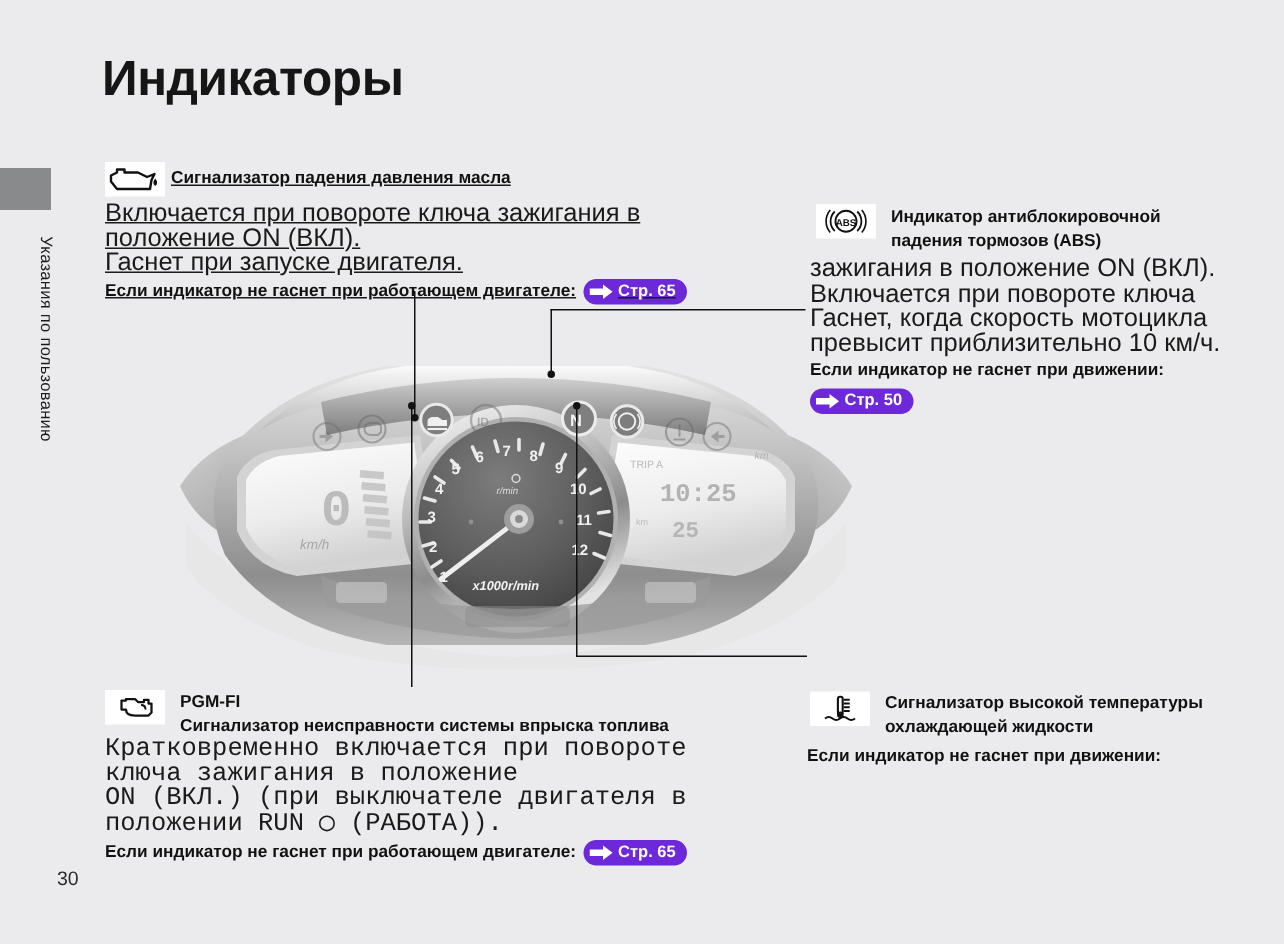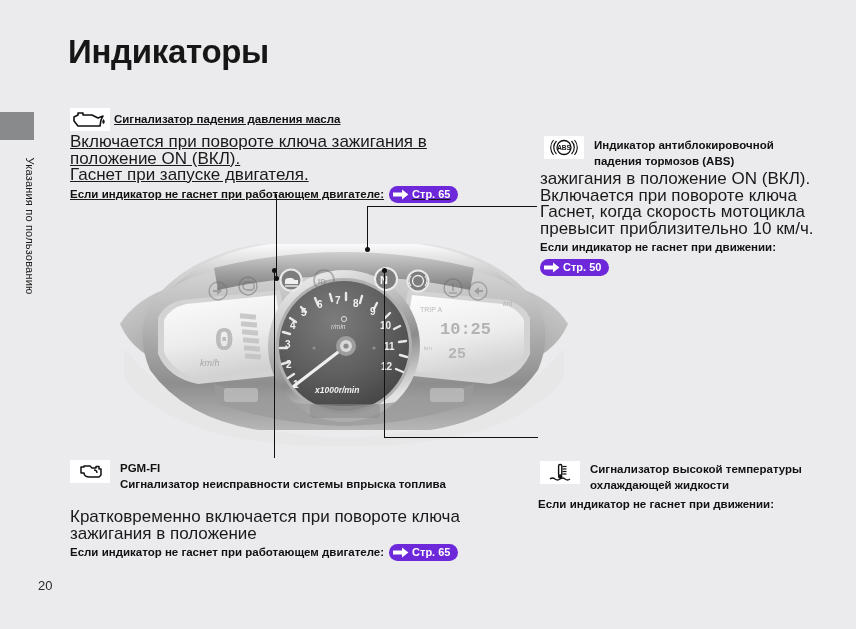--- a/index.html
+++ b/index.html
@@ -142,21 +142,21 @@
   }
 </style>
 </head>
 <body>
 
 <div id="sidebar-tab"></div>
 <div id="sidebar-label">Указания по пользованию</div>
 
 <div id="page-title">Индикаторы</div>
 
-<div id="page-number">20</div>
+<div id="page-number">30</div>
 
 <svg id="cluster" viewBox="0 0 452 218" width="452" height="218">
   <defs>
     <linearGradient id="gBodyTop" x1="0" y1="0" x2="0" y2="1">
       <stop offset="0" stop-color="#f4f4f4"></stop>
       <stop offset="0.45" stop-color="#c9c9c9"></stop>
       <stop offset="1" stop-color="#9c9c9c"></stop>
     </linearGradient>
     <linearGradient id="gBodyMain" x1="0" y1="0" x2="0" y2="1">
       <stop offset="0" stop-color="#e4e4e4"></stop>
@@ -434,22 +434,23 @@
       <svg width="40" height="23" viewBox="0 0 40 23">
         <path d="M11 9 L11 7 L14 7 L14 6 L20 6 L22 8 L26 8 L26 6.5 L29 6.5 L29 9 L31 9 L31 15 L29 17 L20 17 Q14 17 14 13 L11 13 Z" fill="none" stroke="#111" stroke-width="1.5" stroke-linejoin="round"></path>
         <path d="M24 10 q3 0 3 3" fill="none" stroke="#111" stroke-width="1.3"></path>
       </svg>
     </span>
     <div class="blk-title" style="padding-top:1px;">
       <div>PGM-FI</div>
       <div>Сигнализатор неисправности системы впрыска топлива</div>
     </div>
   </div>
-  <div class="blk-body" style="margin-top:17px;">
+  <div class="blk-body" style="margin-top:0;font-family:Liberation Mono, monospace;">
     <div>Кратковременно включается при повороте ключа зажигания в положение</div>
+    <div>ON (ВКЛ.) (при выключателе двигателя в положении RUN ◯ (РАБОТА)).</div>
   </div>
   <div class="blk-cond" style="margin-top:2px;">
     <span>Если индикатор не гаснет при работающем двигателе:</span>
     <span class="pill">
       <span class="arrow">
         <svg width="16" height="11" viewBox="0 0 16 11">
             <path d="M0 3.4 L9 3.4 L9 0.6 L15.4 5.5 L9 10.4 L9 7.6 L0 7.6 Z" fill="#fff"></path>
           </svg>
       </span>
       <span>Стр. 65</span>

